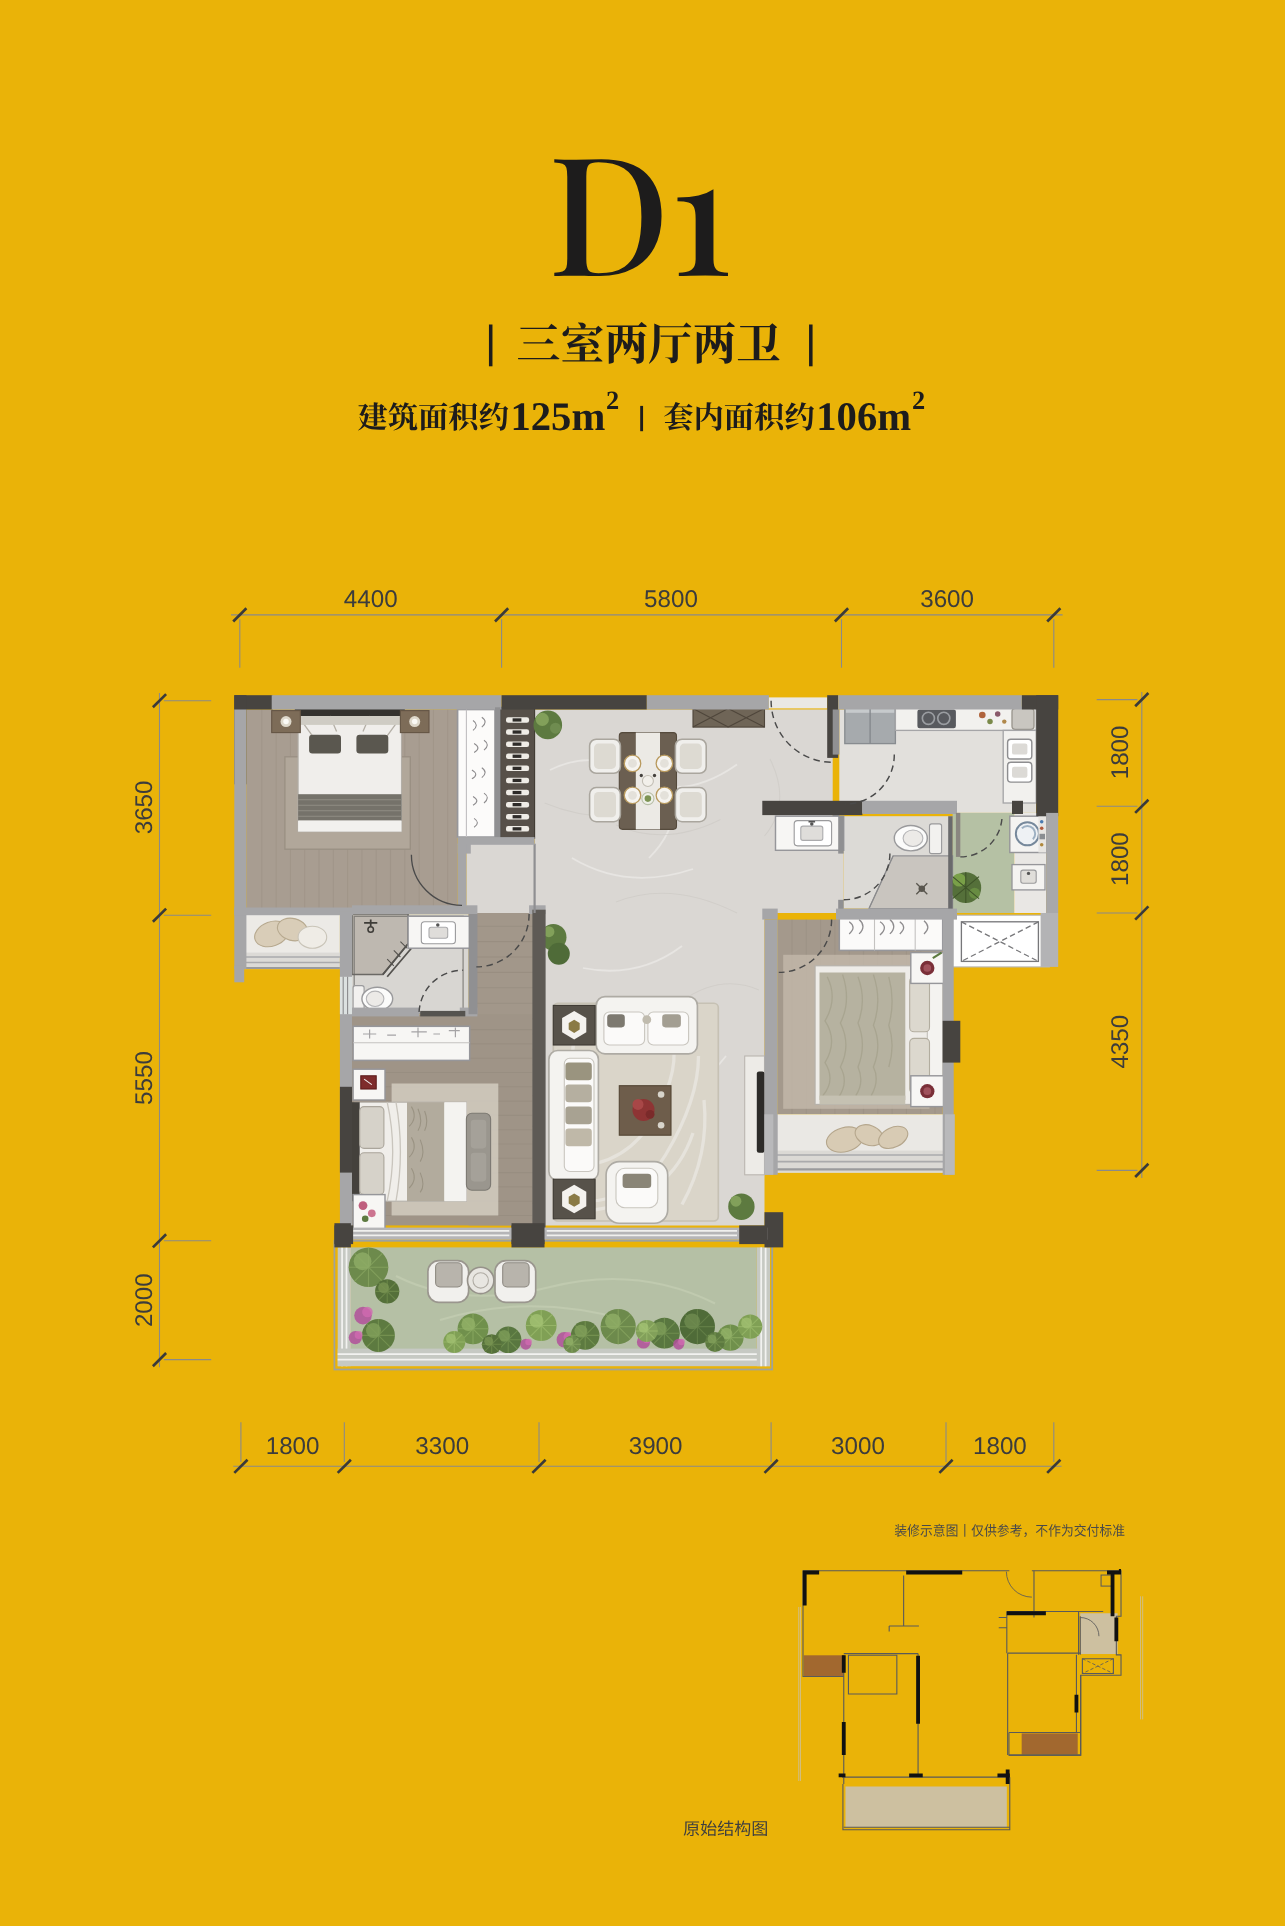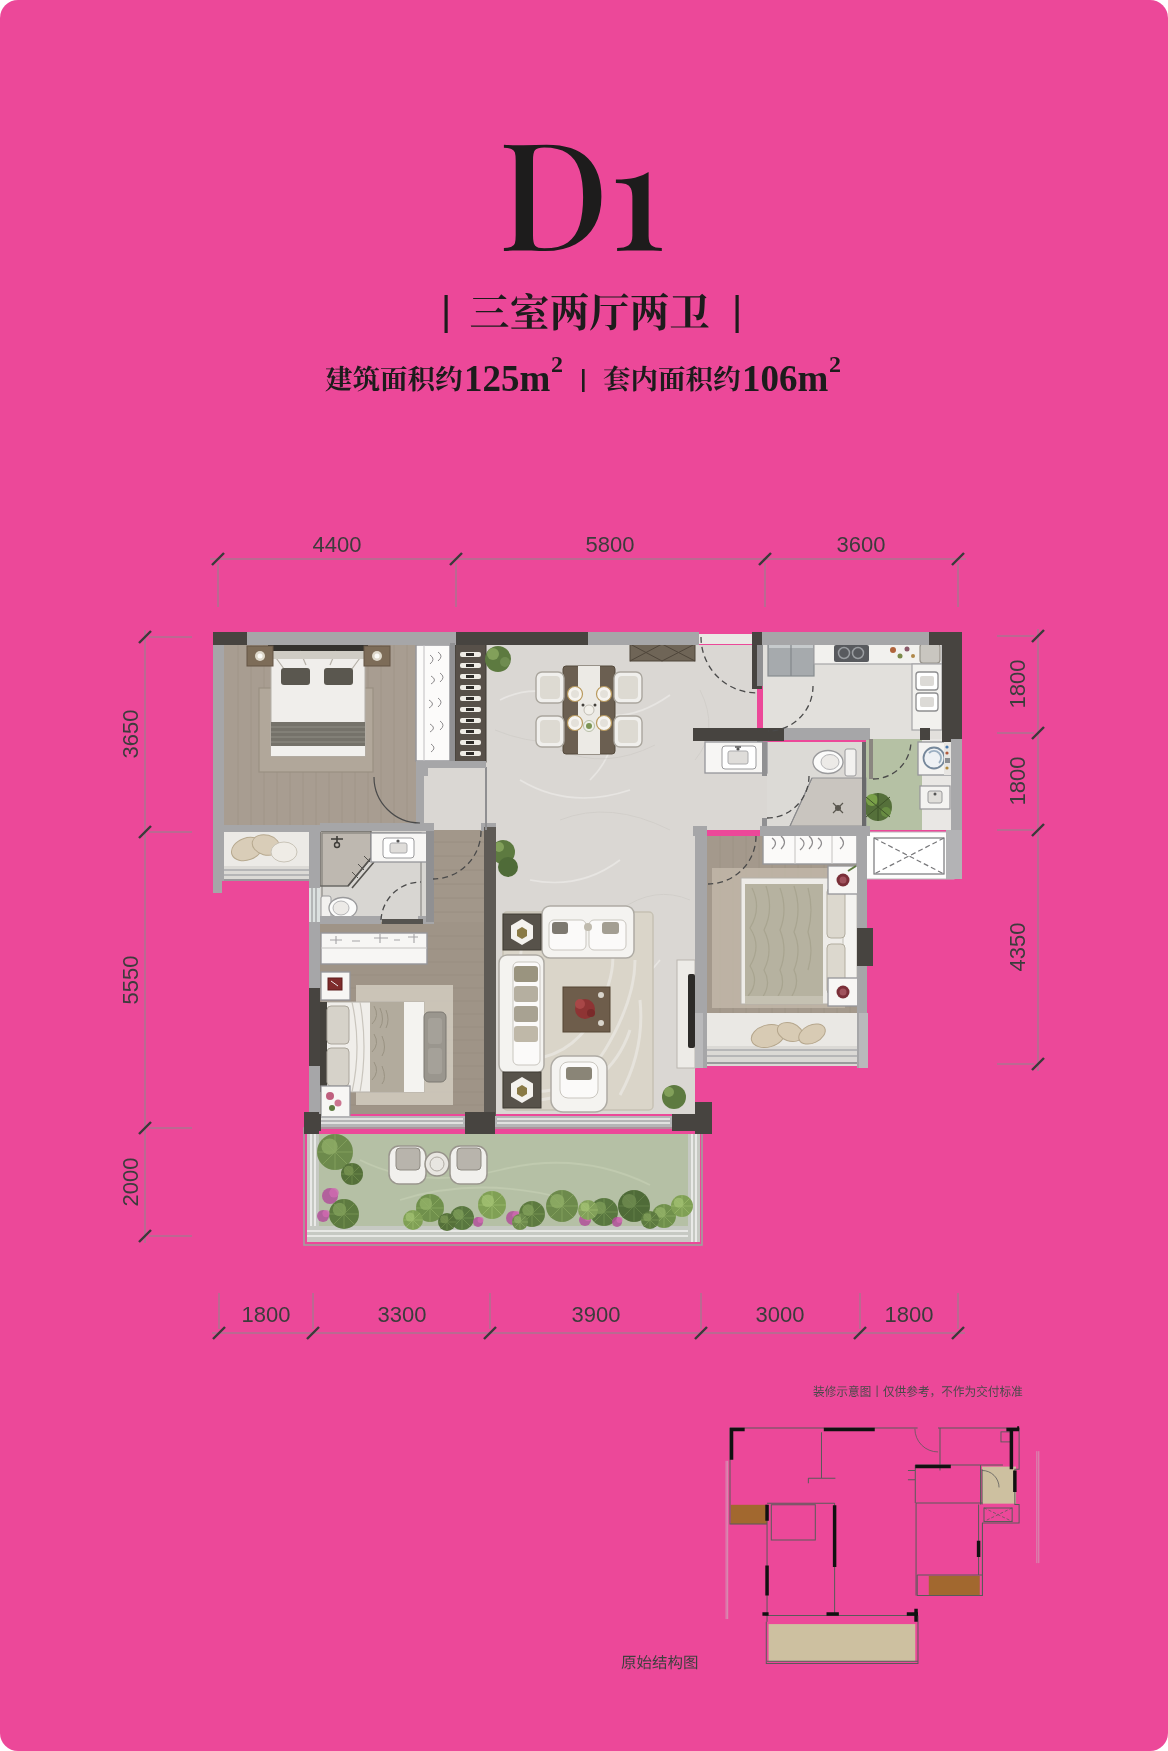--- a/index.html
+++ b/index.html
@@ -1,16 +1,16 @@
 <!DOCTYPE html>
 <html><head><meta charset="utf-8">
 <style>
 html,body{margin:0;padding:0;background:#ffffff;}
-#page{position:relative;width:1168px;height:1751px;background:#ec4899;overflow:hidden;
-font-family:"Liberation Sans",sans-serif;border-radius:18px;}
+#page{position:relative;width:1168px;height:1751px;background:#eab308;overflow:hidden;
+font-family:"Liberation Sans",sans-serif;}
 svg text{font-family:"Liberation Sans",sans-serif;}
 .ser{font-family:"Liberation Serif",serif;}
 </style></head>
 <body>
 <div id="page">
 <svg width="1168" height="1751" viewBox="0 0 1168 1751" xmlns="http://www.w3.org/2000/svg">
 
 <g transform="translate(498,251)">
         <path d="M48.6 -106.2Q76.4 -106.2 89.9 -92.8Q103.4 -79.3 103.4 -54.3Q103.4 -37.9 96.8 -25.7Q90.2 -13.5 77.6 -6.8Q65.1 0.0 47.3 0.0Q45.0 0.0 41.2 -0.1Q37.4 -0.3 33.4 -0.4Q29.3 -0.4 26.0 -0.4Q20.3 -0.4 14.8 -0.4Q9.3 -0.3 5.9 0.0V-3.0Q10.9 -3.3 13.4 -4.2Q16.0 -5.1 16.9 -7.8Q17.7 -10.5 17.7 -15.9V-90.3Q17.7 -95.8 16.9 -98.5Q16.0 -101.1 13.4 -102.1Q10.9 -103.0 5.9 -103.2V-106.2Q9.3 -106.0 14.8 -105.8Q20.3 -105.6 25.7 -105.8Q31.0 -105.9 37.7 -106.0Q44.3 -106.2 48.6 -106.2ZM46.1 -103.5Q39.2 -103.5 37.1 -100.9Q35.0 -98.4 35.0 -90.6V-15.6Q35.0 -7.8 37.2 -5.2Q39.3 -2.7 46.2 -2.7Q61.4 -2.7 69.8 -8.6Q78.2 -14.5 81.6 -25.9Q85.1 -37.4 85.1 -53.7Q85.1 -70.5 81.3 -81.5Q77.6 -92.5 69.0 -98.0Q60.5 -103.5 46.1 -103.5Z M150.6 -79.0V-15.1Q150.6 -8.1 153.6 -5.6Q156.6 -3.1 163.8 -3.1V0.0Q160.8 -0.1 155.0 -0.4Q149.2 -0.6 143.1 -0.6Q135.9 -0.6 129.3 -0.4Q122.7 -0.1 119.1 0.0V-3.1Q126.3 -3.1 130.3 -5.6Q134.4 -8.1 134.4 -15.4V-51.9Q134.4 -59.1 132.9 -62.5Q131.5 -66.0 127.9 -67.0Q124.3 -68.1 117.9 -68.1V-71.4Q129.4 -71.7 137.0 -73.3Q144.6 -75.0 150.6 -79.0Z" fill="#1d1c1c"></path>
       </g>

